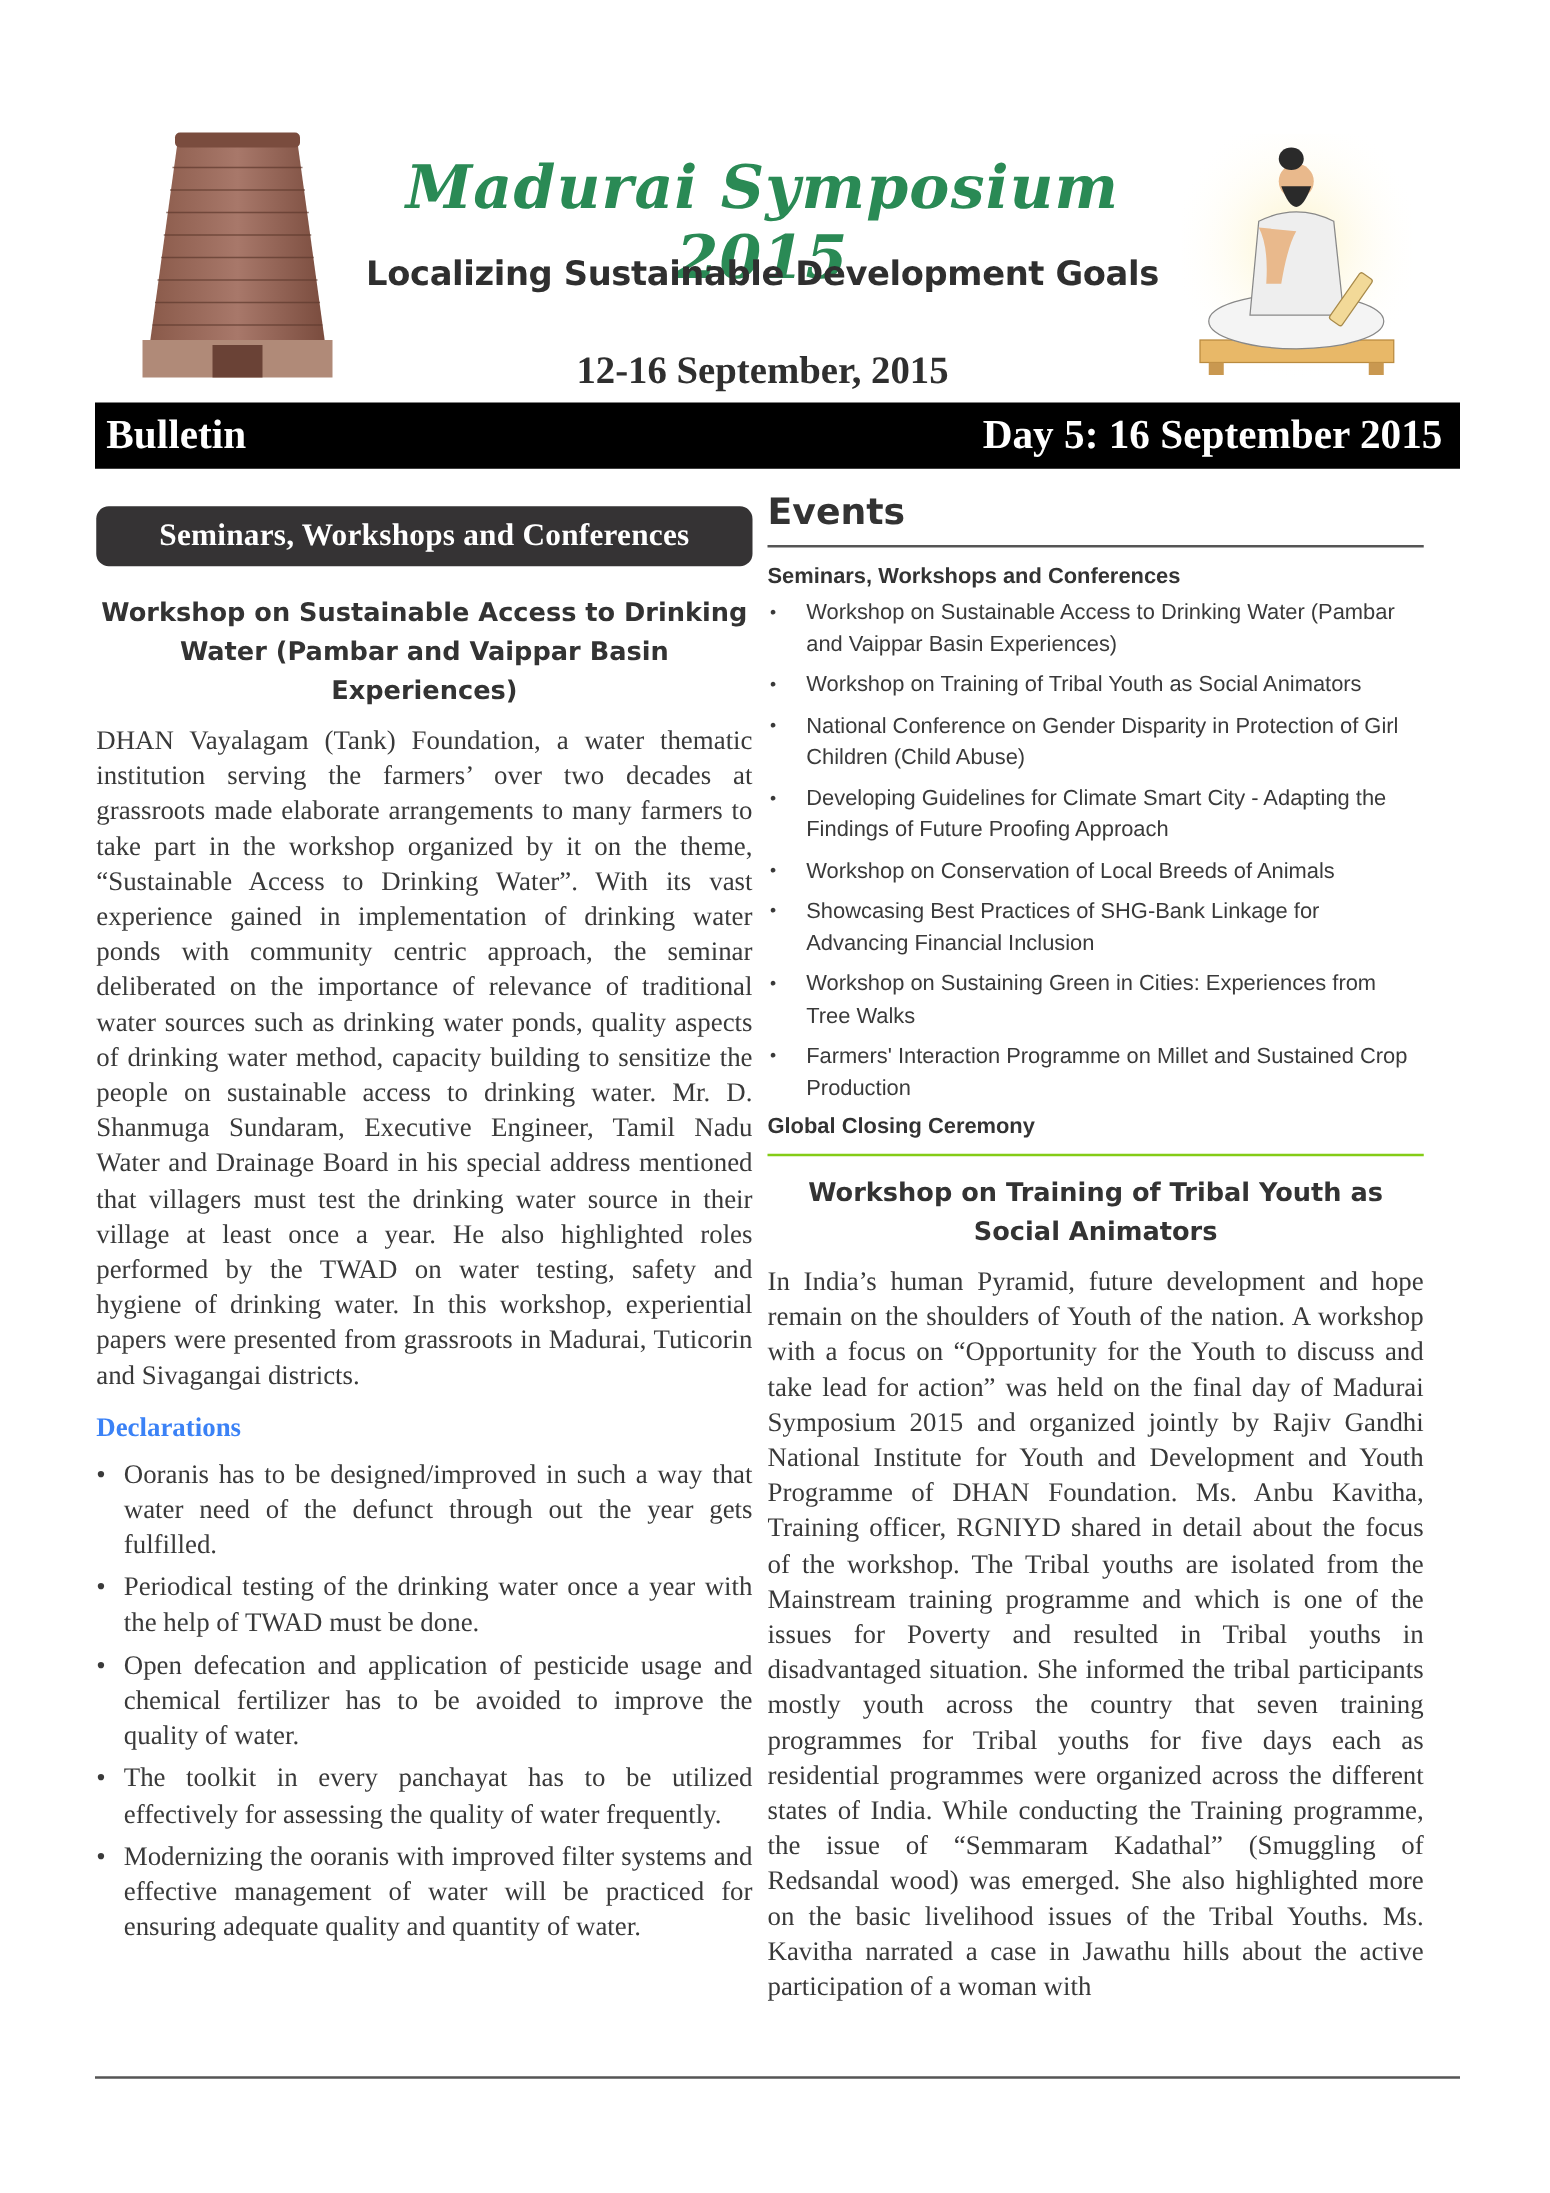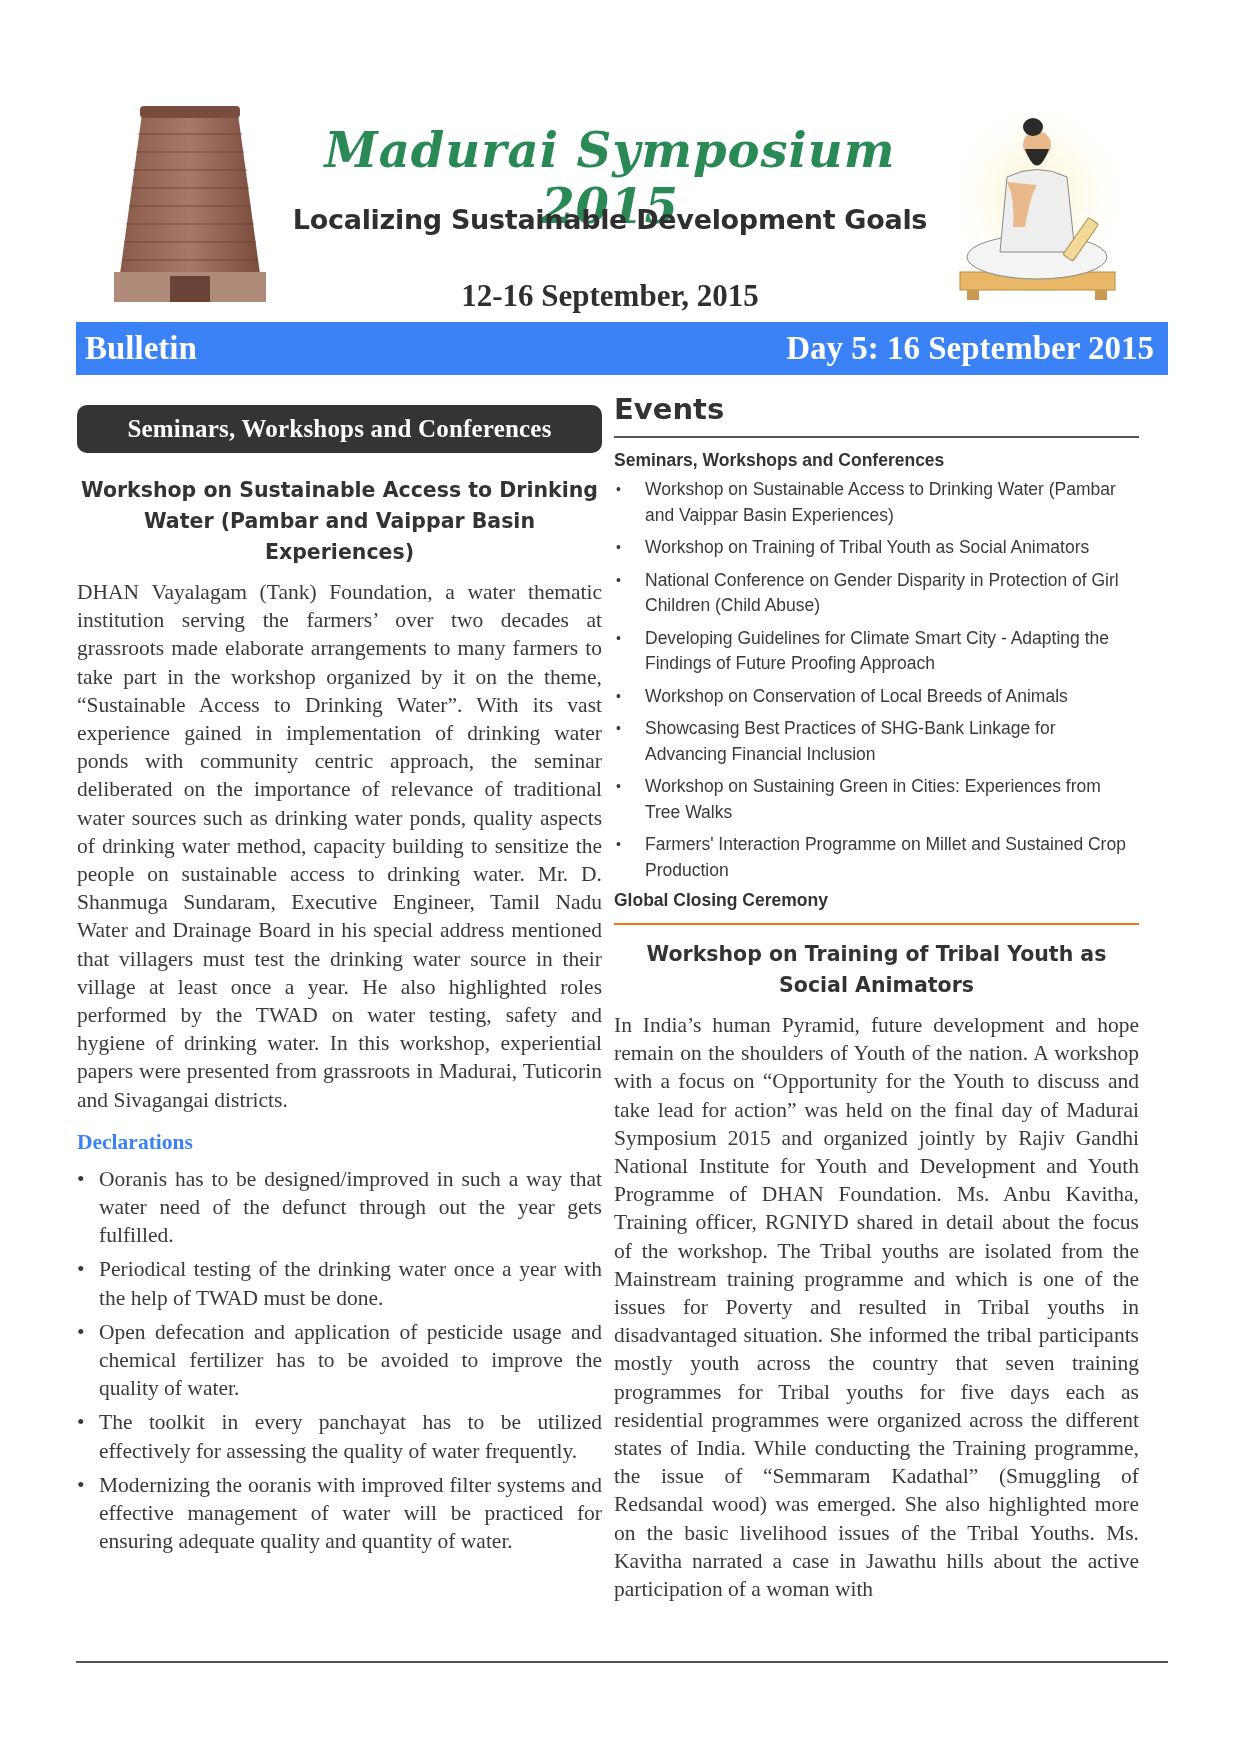--- a/index.html
+++ b/index.html
@@ -7,40 +7,40 @@
 
   
   .banner { position:absolute; left:0; top:12px; width:1240px; height:310px; }
   .temple { position:absolute; left:110px; top:92px; width:160px; height:200px; }
   .sage { position:absolute; left:945px; top:95px; width:185px; height:200px; }
   .title-main { position:absolute; left:280px; top:110px; width:660px; text-align:center; color:#2a8a55; font-family:"DejaVu Serif", serif; font-style:italic; font-weight:bold; font-size:48px; letter-spacing:1px; }
   .title-sub { position:absolute; left:280px; top:192px; width:660px; text-align:center; color:#2f2f2f; font-family:"DejaVu Sans", sans-serif; font-weight:bold; font-size:27px; letter-spacing:-0.3px; }
   .title-date { position:absolute; left:280px; top:243px; width:660px; text-align:center; color:#2f2f2f; font-family:"Liberation Serif", serif; font-weight:bold; font-size:31px;margin-top:23px; }
 
   
-  .bulletin-bar { position:absolute; left:76px; top:322px; width:1092px; height:53px; background:#3b82f6; color:#fff; font-family:"Liberation Serif", serif; font-weight:bold; font-size:33px; box-sizing:border-box; padding:0 14px 0 9px; display:flex; justify-content:space-between; align-items:center; }
+  .bulletin-bar { position:absolute; left:76px; top:322px; width:1092px; height:53px; background:#000000; color:#fff; font-family:"Liberation Serif", serif; font-weight:bold; font-size:33px; box-sizing:border-box; padding:0 14px 0 9px; display:flex; justify-content:space-between; align-items:center; }
 
   
   .left { position:absolute; left:77px; top:405px; width:525px; }
   .pill { height:48px; background:#353334; color:#fff; border-radius:10px; font-family:"Liberation Serif", serif; font-weight:bold; font-size:25px; display:flex; align-items:center; justify-content:center; letter-spacing:0.2px; }
   .art-title { margin:22px 0 10px; text-align:center; font-family:"DejaVu Sans", sans-serif; font-weight:bold; font-size:20.5px; line-height:31px; color:#333; }
   .body-text { font-size:21.5px; line-height:28.2px; text-align:justify; color:#3a3a3a; margin:0; }
   .sub-head { font-weight:bold; font-size:21.5px; margin:16px 0 10px; color:#3b82f6; }
   ul.decl { list-style:none; margin:0; padding:0; }
   ul.decl li { position:relative; padding-left:22px; font-size:21.5px; line-height:28.2px; text-align:justify; margin-bottom:6px; color:#3a3a3a; }
   ul.decl li::before { content:"•"; position:absolute; left:0; top:0; }
 
   
   .right { position:absolute; left:614px; top:392px; width:525px; }
   .events-h { font-family:"DejaVu Sans", sans-serif; font-size:29px; color:#333; padding-bottom:10px; border-bottom:2px solid #555; margin:0; line-height:34px; }
   .ev-cat { font-family:"Liberation Sans", sans-serif; font-weight:bold; font-size:17.5px; color:#333; margin:12px 0 6px; }
   ul.ev { list-style:none; margin:0; padding:0; }
   ul.ev li { position:relative; padding-left:31px; font-family:"Liberation Sans", sans-serif; font-size:17.5px; line-height:25.5px; color:#3a3a3a; margin-bottom:7px; }
   ul.ev li::before { content:"•"; position:absolute; left:2px; top:0; font-size:14px; }
-  .ev-close { font-family:"Liberation Sans", sans-serif; font-weight:bold; font-size:17.5px; color:#333; margin:6px 0 10px; padding-bottom:12px; border-bottom:2px solid #f97316; }
+  .ev-close { font-family:"Liberation Sans", sans-serif; font-weight:bold; font-size:17.5px; color:#333; margin:6px 0 10px; padding-bottom:12px; border-bottom:2px solid #84cc16; }
   .right .art-title { margin:14px 0 10px; }
 
   .bottom-rule { position:absolute; left:76px; top:1661px; width:1092px; height:2px; background:#555; }
 </style>
 </head>
 <body>
 
 <div class="banner">
   <svg class="temple" viewBox="0 0 160 200">
     <defs>

